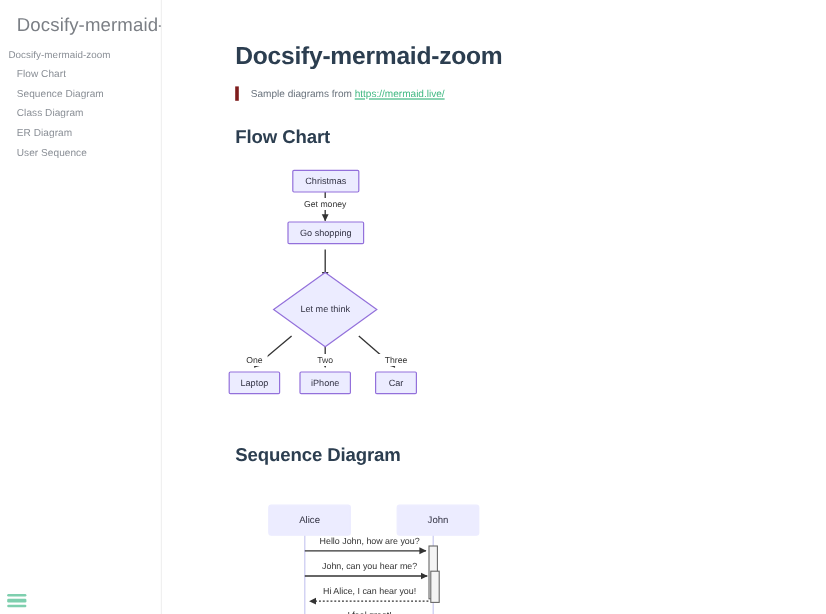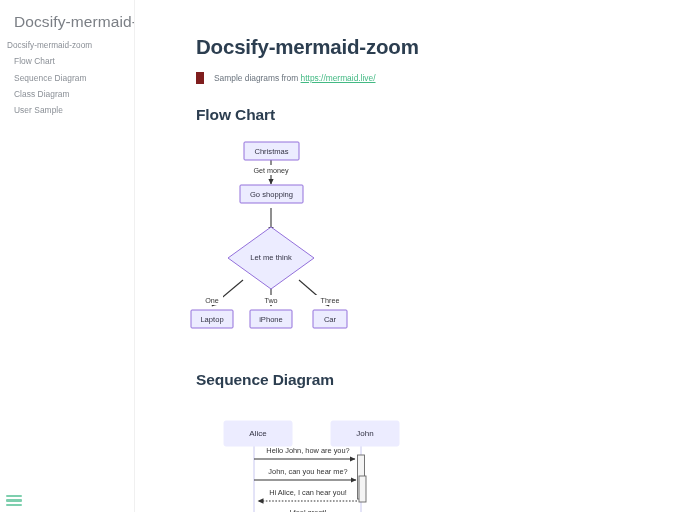--- a/index.html
+++ b/index.html
@@ -81,21 +81,21 @@
   p.lede {
     margin: 12px 0 0 0;
     font-size: 8.6px;
     line-height: 1.5;
     color: #515a63;
     letter-spacing: .05px;
   }
   blockquote.note {
     margin: 12px 0 0 0;
     padding: 0 0 0 10px;
-    border-left: 8px solid #7f1d1d;
+    border-left: 3px solid #7f1d1d;
     font-size: 8.4px;
     line-height: 1.45;
     color: #6a737d;
   }
   blockquote.note a {
     color: #42b983;
     text-decoration: underline;
   }
   h2.section {
     margin: 22px 0 0 0;
@@ -156,21 +156,22 @@
 <div class="app">
 
   <aside class="sidebar">
     <div class="sidebar-title">Docsify-mermaid-zoom</div>
 
     <nav class="nav">
       <div class="nav-root">Docsify-mermaid-zoom</div>
       <div class="nav-item">Flow Chart</div>
       <div class="nav-item">Sequence Diagram</div>
       <div class="nav-item">Class Diagram</div>
-      <div class="nav-item">User Sample</div>
+      <div class="nav-item">ER Diagram</div>
+      <div class="nav-item">User Sequence</div>
     </nav>
 
     <div class="sidebar-toggle">
       <span></span>
       <span></span>
       <span></span>
     </div>
   </aside>
 
   <main class="content">

